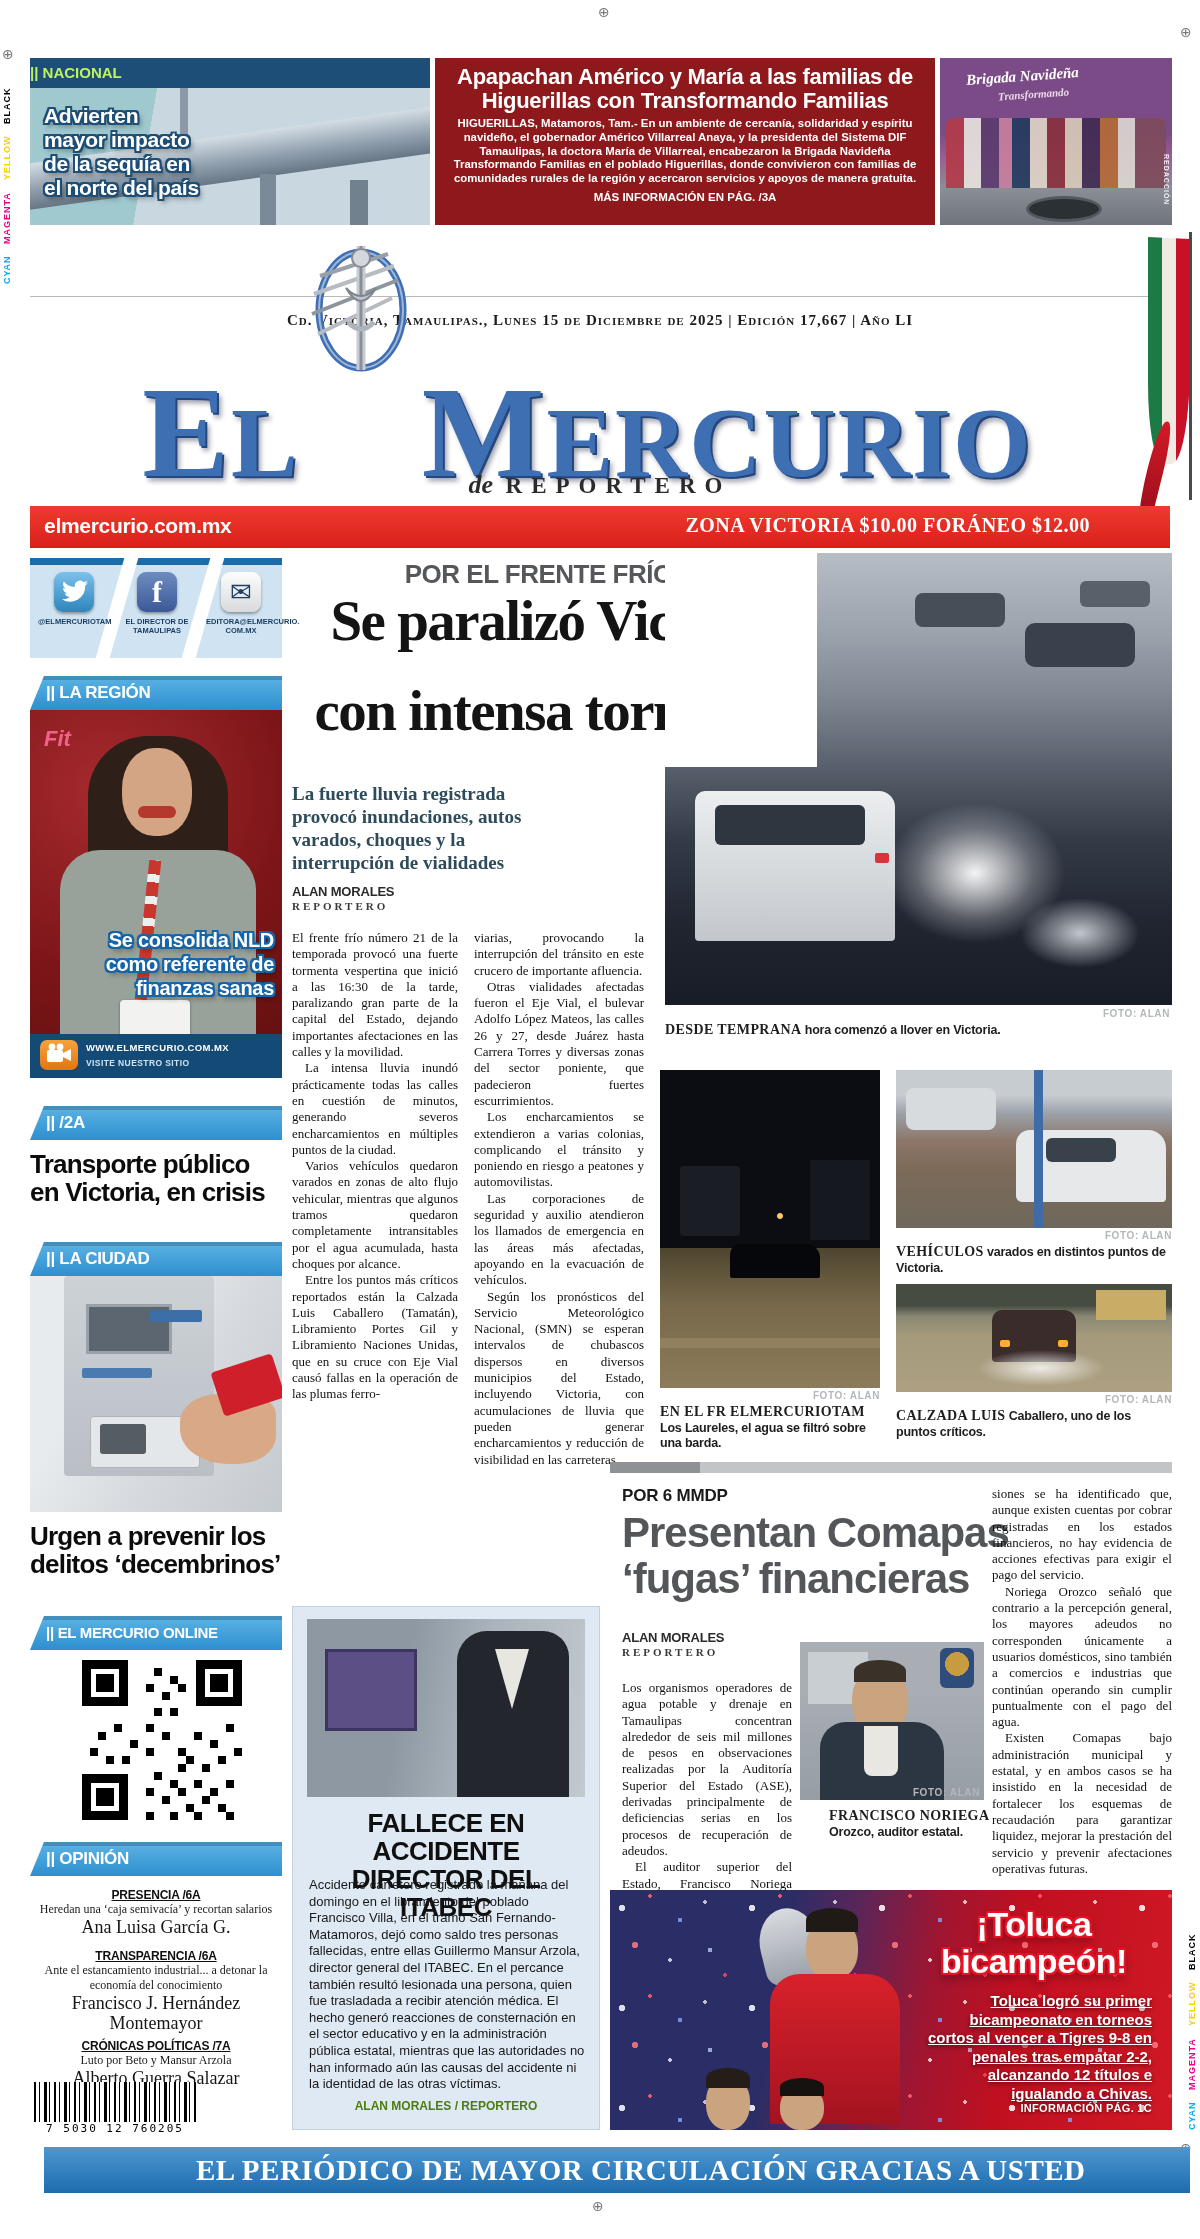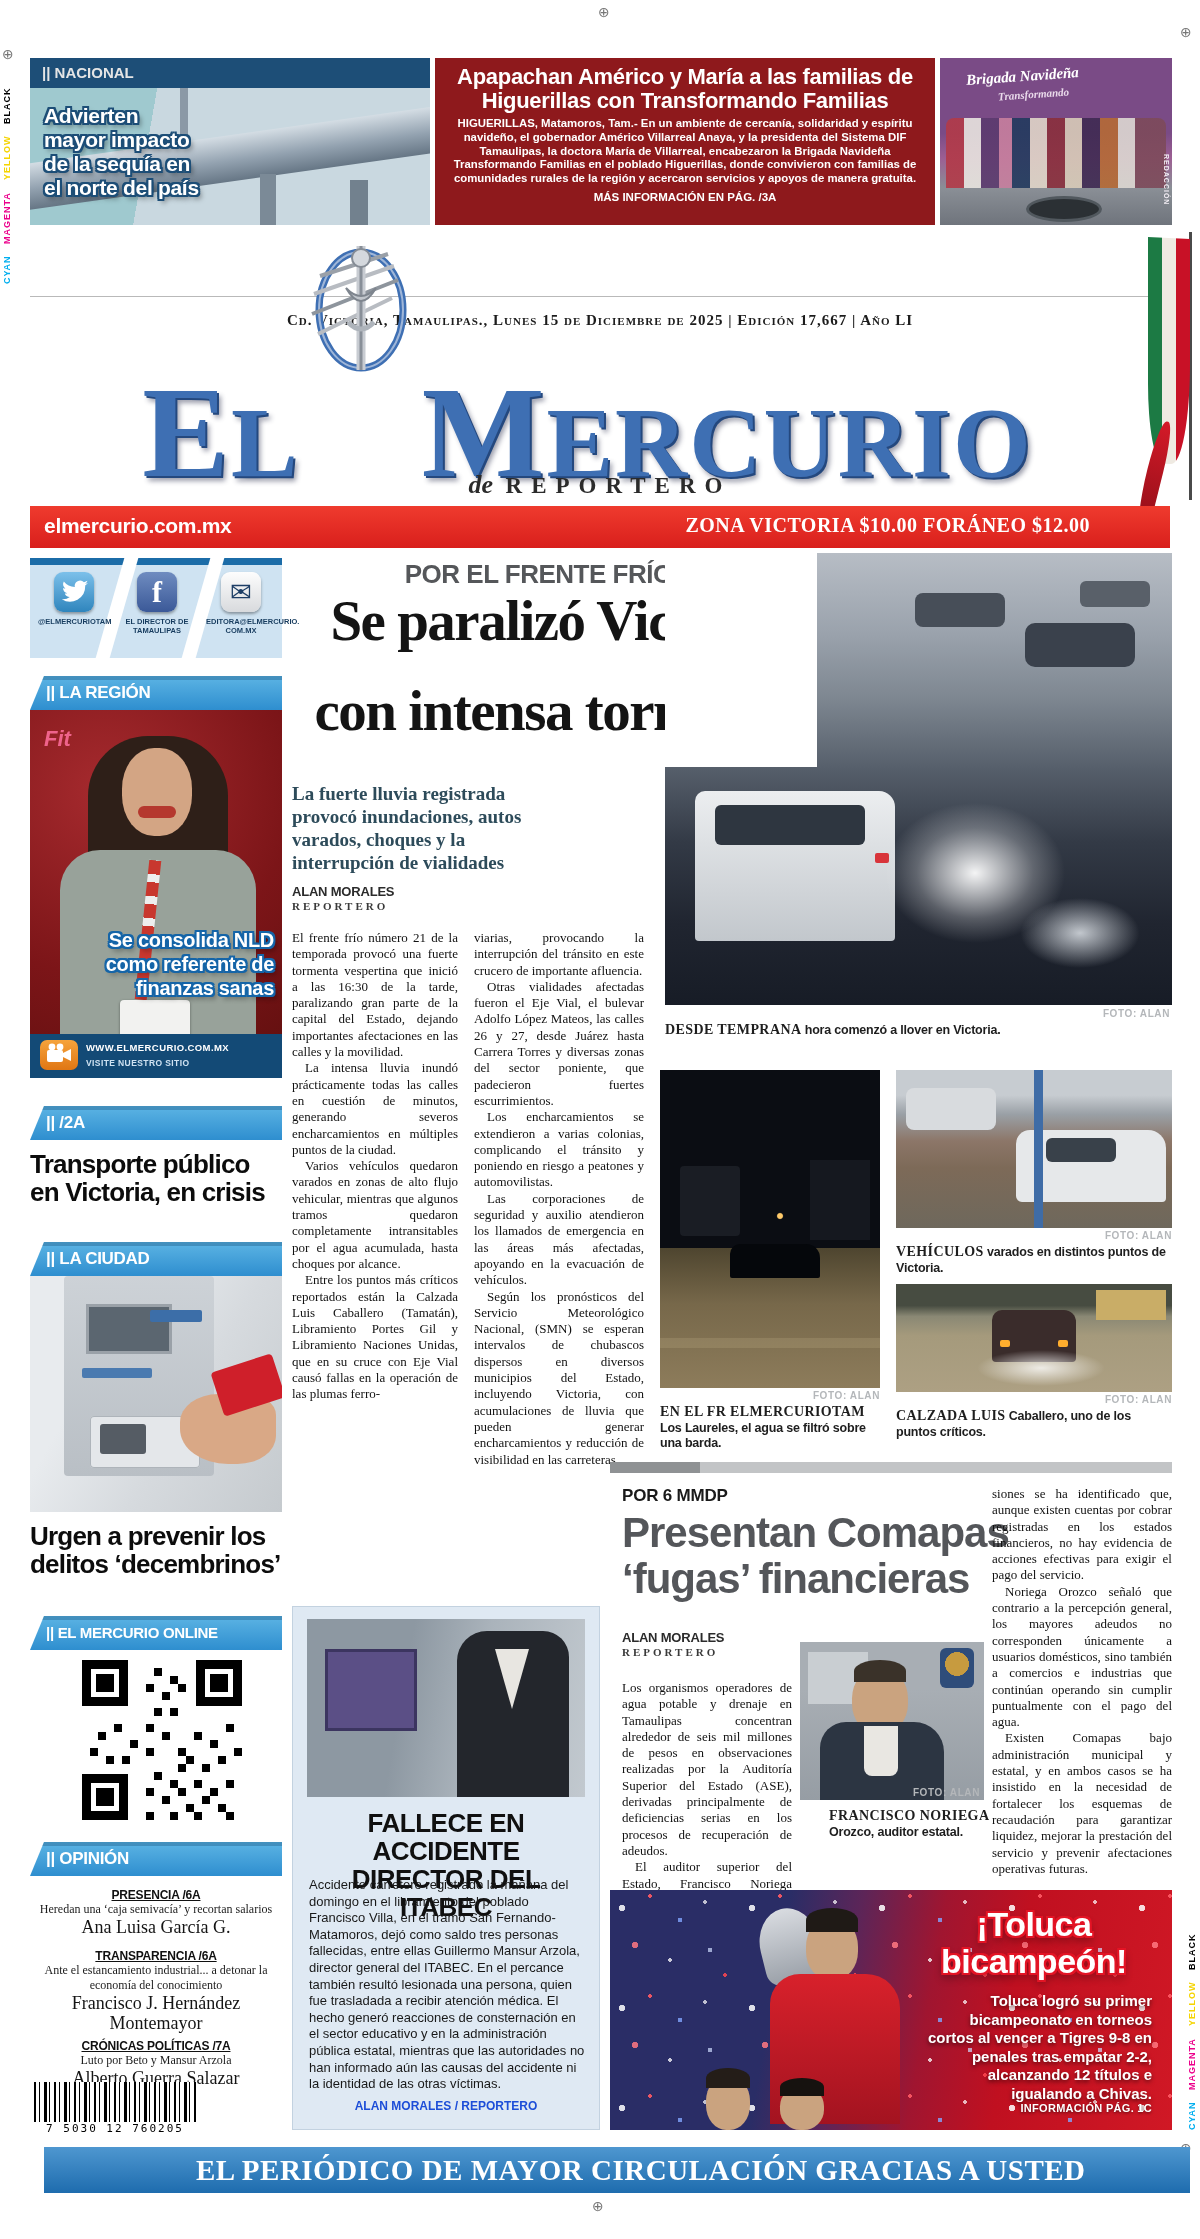--- a/index.html
+++ b/index.html
@@ -67,22 +67,22 @@
     <span style="color:#000">BLACK</span>
   </div>
   <div class="cmyk" style="left:1187px;top:1930px;">
     <span style="color:#00aeef">CYAN</span>
     <span style="color:#ec008c">MAGENTA</span>
     <span style="color:#f5d400">YELLOW</span>
     <span style="color:#000">BLACK</span>
   </div>
 
   <div class="abs" style="left:30px;top:58px;width:400px;height:167px;">
-    <div class="abs" style="left:0;top:0;right:0;height:34px;background:#1d4e77;color:#e5e5e5;
-         font:700 15px/30px 'Liberation Sans',sans-serif;padding-left:12px;">|| NACIONAL</div>
+    <div class="abs" style="left:0;top:0;right:0;height:34px;background:#1d4e77;color:#bef264;
+         font:700 15px/30px 'Liberation Sans',sans-serif;">|| NACIONAL</div>
     <div class="ph" style="left:0;top:30px;width:400px;height:137px;
          background:linear-gradient(100deg,#9fc9cf 0 30%,#c9d8e0 30% 100%);">
       <div class="abs" style="left:-20px;top:46px;width:460px;height:46px;transform:rotate(-8deg);
            background:linear-gradient(#d4dde4,#93a2b0 55%,#667685);"></div>
       <div class="abs" style="left:150px;top:0px;width:8px;height:60px;background:#8b99a6;"></div>
       <div class="abs" style="left:230px;top:86px;width:16px;height:52px;background:#7b8a97;"></div>
       <div class="abs" style="left:320px;top:92px;width:18px;height:46px;background:#72818e;"></div>
     </div>
     <div class="abs outline-navy" style="left:14px;top:46px;width:160px;color:#fff;
          font:800 21px/24px 'Liberation Sans',sans-serif;letter-spacing:-.3px;">Advierten mayor impacto de la sequía en el norte del país</div>
@@ -369,21 +369,21 @@
 
   <div class="abs" style="left:292px;top:1606px;width:308px;height:524px;background:#dfe9f3;border:1px solid #c3d2e0;box-sizing:border-box;">
     <div class="ph" style="left:14px;top:12px;width:278px;height:178px;
          background:linear-gradient(100deg,#8d98a2 0 35%,#aab3bb 60%,#c2c9cf);">
       <div class="abs" style="left:18px;top:30px;width:86px;height:76px;background:#5b4f86;border:3px solid #3c3560;"></div>
       <div class="abs" style="left:150px;top:12px;width:112px;height:166px;background:#23262c;border-radius:30px 26px 0 0;"></div>
       <div class="abs" style="left:188px;top:30px;width:34px;height:60px;background:#e8e6e1;clip-path:polygon(0 0,100% 0,50% 100%);"></div>
     </div>
     <div class="condHL" style="position:absolute;left:14px;top:202px;width:278px;">FALLECE EN ACCIDENTE DIRECTOR DEL ITABEC</div>
     <div style="position:absolute;left:16px;top:270px;width:276px;font:500 13px/16.6px 'Liberation Sans',sans-serif;color:#191919;">Accidente carretero registrado la mañana del domingo en el libramiento del poblado Francisco Villa, en el tramo San Fernando-Matamoros, dejó como saldo tres personas fallecidas, entre ellas Guillermo Mansur Arzola, director general del ITABEC. En el percance también resultó lesionada una persona, quien fue trasladada a recibir atención médica. El hecho generó reacciones de consternación en el sector educativo y en la administración pública estatal, mientras que las autoridades no han informado aún las causas del accidente ni la identidad de las otras víctimas.</div>
-    <div style="position:absolute;left:0;top:492px;width:100%;text-align:center;font:800 12px 'Liberation Sans',sans-serif;color:#1d4ed8;">ALAN MORALES / REPORTERO</div>
+    <div style="position:absolute;left:0;top:492px;width:100%;text-align:center;font:800 12px 'Liberation Sans',sans-serif;color:#4d7c0f;">ALAN MORALES / REPORTERO</div>
   </div>
 
   <div class="ph" style="left:610px;top:1890px;width:562px;height:240px;
        background:linear-gradient(100deg,#2a2d66 0 30%,#5c2558 42%,#a01530 56%,#c01020 70%,#d01825 100%);">
     <div class="abs" style="left:0;top:0;right:0;bottom:0;background-image:
          radial-gradient(circle 3px at 12px 18px,rgba(255,255,255,.85) 97%,transparent),
          radial-gradient(circle 2px at 40px 6px,rgba(255,90,100,.9) 97%,transparent),
          radial-gradient(circle 2.5px at 70px 30px,rgba(130,165,255,.8) 97%,transparent),
          radial-gradient(circle 2px at 95px 12px,rgba(255,255,255,.7) 97%,transparent),
          radial-gradient(circle 3px at 25px 55px,rgba(255,120,130,.85) 97%,transparent),
@@ -402,21 +402,21 @@
     <div class="abs" style="left:96px;top:178px;width:44px;height:20px;background:#241d18;border-radius:50% 50% 0 0;"></div>
     <div class="abs" style="left:170px;top:196px;width:44px;height:44px;background:#caa37f;border-radius:46%;"></div>
     <div class="abs" style="left:170px;top:188px;width:44px;height:18px;background:#16120f;border-radius:50% 50% 0 0;"></div>
 
     <div class="abs outline-red" style="right:18px;top:16px;width:240px;text-align:center;color:#fff;
          font:800 34px/37px 'Liberation Sans',sans-serif;letter-spacing:-.5px;">
       <div>¡Toluca</div>
       <div>bicampeón!</div>
     </div>
     <div class="abs" style="right:20px;top:102px;width:228px;text-align:right;color:#fff;
-         font:800 15px/18.5px 'Liberation Sans',sans-serif;text-shadow:0 2px 4px rgba(0,0,0,.6);">Toluca logró su primer bicampeonato en torneos cortos al vencer a Tigres 9-8 en penales tras empatar 2-2, alcanzando 12 títulos e igualando a Chivas.</div>
+         font:800 15px/18.5px 'Liberation Sans',sans-serif;text-shadow:0 2px 4px rgba(0,0,0,.6);text-decoration:underline;">Toluca logró su primer bicampeonato en torneos cortos al vencer a Tigres 9-8 en penales tras empatar 2-2, alcanzando 12 títulos e igualando a Chivas.</div>
     <div class="abs" style="right:20px;top:212px;width:228px;text-align:right;color:#fff;
          font:800 11px 'Liberation Sans',sans-serif;letter-spacing:.3px;text-shadow:0 1px 3px rgba(0,0,0,.6);">INFORMACIÓN PÁG. 1C</div>
   </div>
 
   <div class="abs" style="left:0;top:2147px;width:1146px;height:46px;
        background:linear-gradient(180deg,#4e97d0,#1e6cae);margin-left:44px;">
     <div style="padding-left:152px;color:#fff;font:700 29px/46px 'Liberation Serif',serif;letter-spacing:.5px;">EL PERIÓDICO DE MAYOR CIRCULACIÓN GRACIAS A USTED</div>
   </div>
 
 </div>

